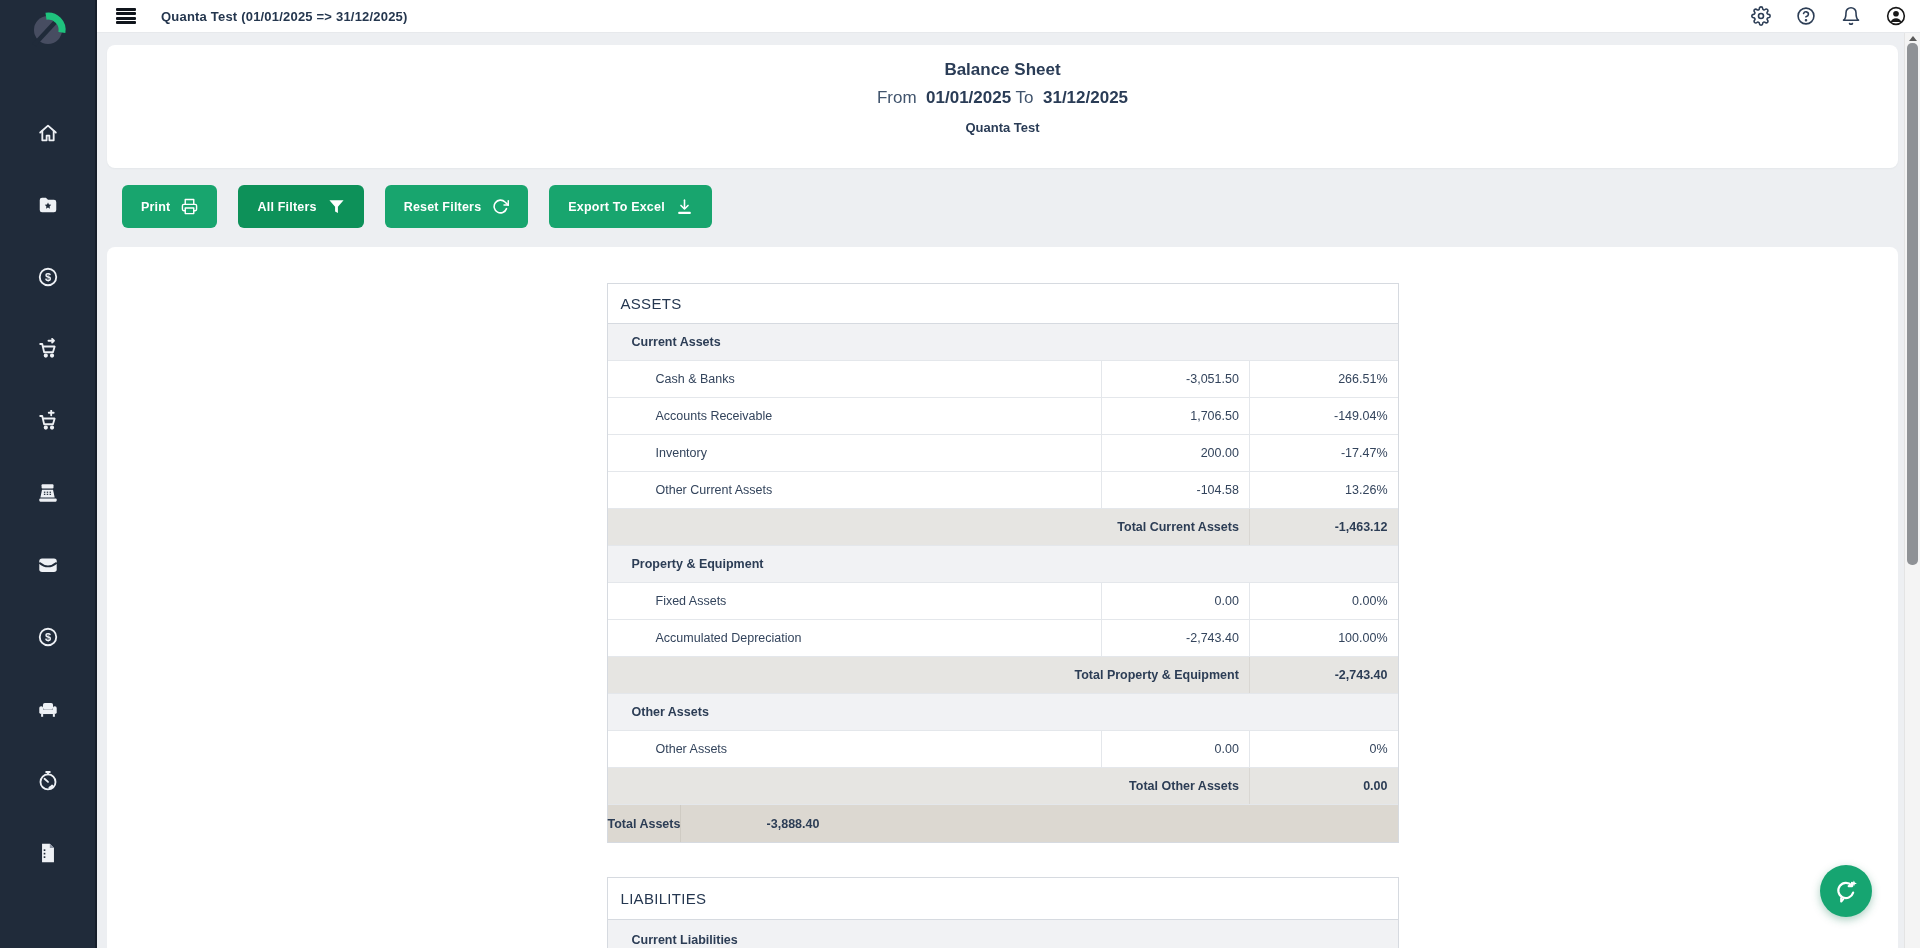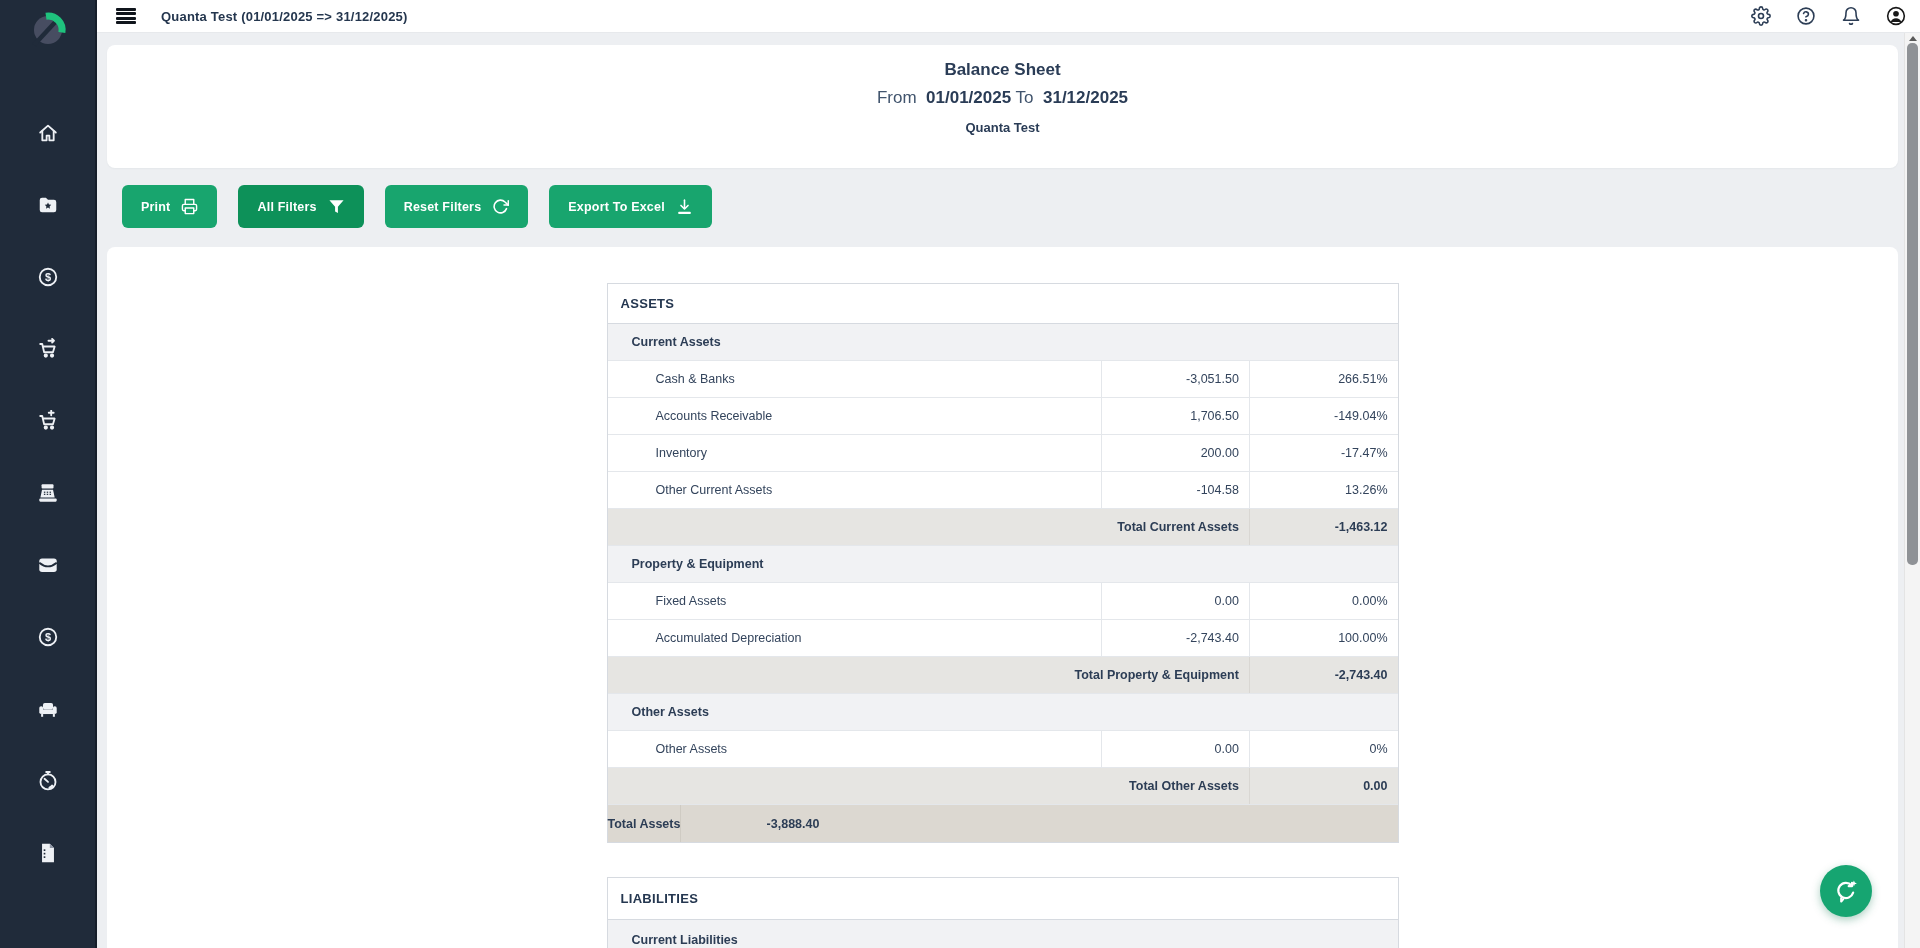--- a/index.html
+++ b/index.html
@@ -37,21 +37,21 @@
   .toolbar { margin:17px 0 0 15px; display:flex; gap:21px; }
   .btn { height:43px; border:none; border-radius:6px; background:#18a56e; color:#fff; font-family:"Liberation Sans",sans-serif;
          font-size:12.5px; font-weight:bold; display:flex; align-items:center; gap:11px; padding:12px 19px; cursor:pointer; letter-spacing:.2px; }
   .btn.dark { background:#0d9159; }
   .btn svg { width:17px; height:17px; }
 
   
   .main-card { margin-top:19px; background:#fff; border-radius:8px 8px 0 0; height:780px; padding-top:36px; }
   .tbox { width:792px; margin:0 auto; border:1px solid #d6dae0; background:#fff; }
   .tbox + .tbox { margin-top:34px; }
-  .t-header { height:40px; display:flex; align-items:center; padding:0 13px; font-size:13px; font-weight:bold; color:#253750; letter-spacing:.3px; border-bottom:1px solid #d6dae0;text-align:center; }
+  .t-header { height:40px; display:flex; align-items:center; padding:0 13px; font-size:15px; font-weight:normal; color:#253750; letter-spacing:.3px; border-bottom:1px solid #d6dae0;text-align:center; }
   .t-sub { height:37px; display:flex; align-items:center; padding:0 24px; background:#f1f2f4; font-size:12.5px; font-weight:bold; color:#2c3d55; border-bottom:1px solid #e4e7eb; }
   .t-row { display:flex; height:37px; font-size:12.5px; color:#33445c; border-bottom:1px solid #e4e7eb; background:#fff; }
   .t-row > div { display:flex; align-items:center; }
   .c-name { width:496px; padding-left:48px; border-right:1px solid #e4e7eb; }
   .c-amount { width:148px; justify-content:flex-end; padding-right:10px; border-right:1px solid #e4e7eb; }
   .c-pct { width:148px; justify-content:flex-end; padding-right:10px; }
   .t-row.total { background:#e6e5e2; font-weight:bold; color:#2c3d55; }
   .t-row.total .c-label { width:644px; justify-content:flex-end; padding-right:10px; border-right:1px solid #d9d7d3; }
   .t-row.grand { background:#dcd8d1; font-weight:bold; color:#2c3d55; border-bottom:none; }
   .t-row.grand .c-label { border-right:1px solid #cfcbc3; }

